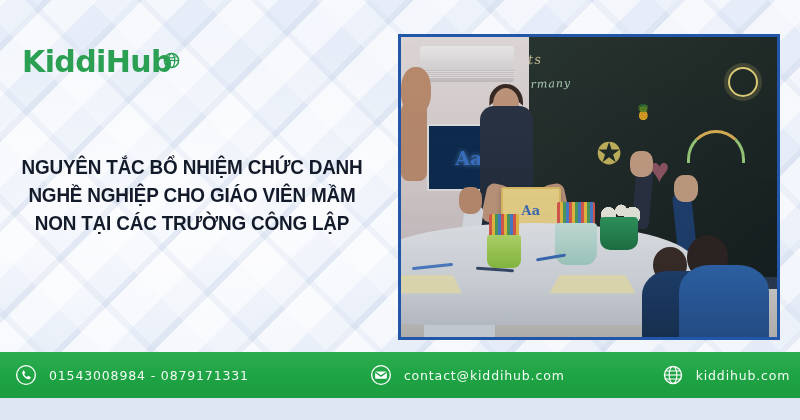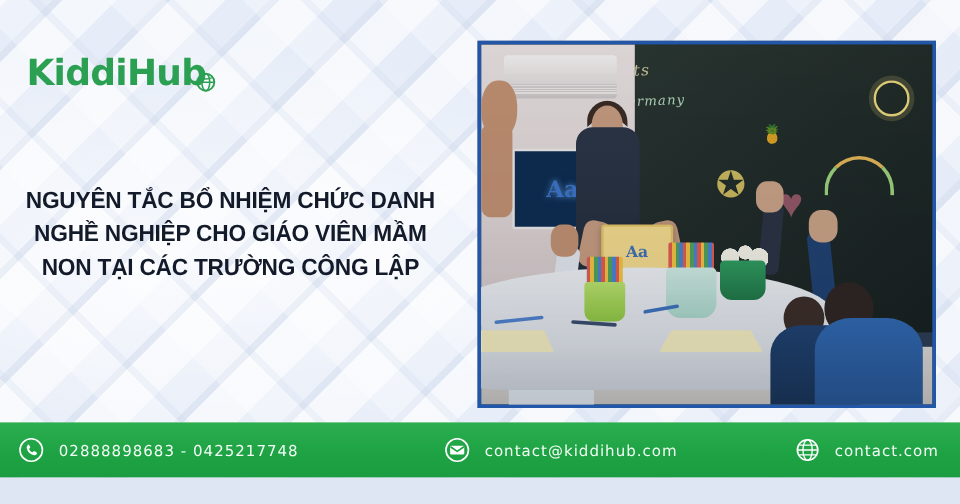--- a/index.html
+++ b/index.html
@@ -56,21 +56,21 @@
       radial-gradient(ellipse at 22% 52%, rgba(255,255,255,0.70) 0%, rgba(255,255,255,0.0) 58%),
       linear-gradient(160deg, rgba(231,237,248,0.55) 0%, rgba(222,231,246,0.35) 100%);
   }
 
   
   .logo {
     position: absolute;
     left: 22px;
     top: 47px;
     display: flex;
-    align-items: flex-end;
+    align-items: center;
   }
   .logo-text {
     font-size: 30px;
     font-weight: 700;
     color: #2ba053;
     letter-spacing: -0.6px;
     line-height: 1;
     font-family: "DejaVu Sans", sans-serif;
   }
   .logo-globe {
@@ -423,21 +423,21 @@
 
   <div class="footer">
 
     <div class="contact c-phone">
       <span class="c-ico">
         <svg viewBox="0 0 24 24" width="22" height="22" aria-hidden="true">
           <circle cx="12" cy="12" r="10.2" fill="none" stroke="#ffffff" stroke-width="1.5"></circle>
           <path d="M8.6 7.2c.5-.4 1.2-.3 1.5.3l.9 1.6c.3.5.2 1-.2 1.3l-.6.5c-.1.1-.2.3-.1.5.5 1.2 1.5 2.2 2.7 2.7.2.1.4 0 .5-.1l.5-.6c.3-.4.9-.5 1.3-.2l1.6.9c.6.3.7 1 .3 1.5-.6.8-1.6 1.3-2.6 1.1-3.2-.6-5.9-3.3-6.5-6.5-.2-1 .3-2 1.1-2.6z" fill="#ffffff"></path>
         </svg>
       </span>
-      <span class="c-txt">02888898683 - 0425217748</span>
+      <span class="c-txt">01543008984 - 0879171331</span>
     </div>
 
     <div class="contact c-email">
       <span class="c-ico">
         <svg viewBox="0 0 24 24" width="22" height="22" aria-hidden="true">
           <circle cx="12" cy="12" r="10.2" fill="none" stroke="#ffffff" stroke-width="1.5"></circle>
           <rect x="5.6" y="8.2" width="12.8" height="8.0" rx="1.3" fill="#ffffff"></rect>
           <path d="M5.9 9.0 L12 13.2 L18.1 9.0" fill="none" stroke="#1ea344" stroke-width="1.5" stroke-linejoin="round"></path>
         </svg>
       </span>
@@ -447,20 +447,20 @@
     <div class="contact c-web">
       <span class="c-ico">
         <svg viewBox="0 0 24 24" width="22" height="22" aria-hidden="true">
           <circle cx="12" cy="12" r="9.3" fill="none" stroke="#ffffff" stroke-width="1.5"></circle>
           <ellipse cx="12" cy="12" rx="4.2" ry="9.3" fill="none" stroke="#ffffff" stroke-width="1.2"></ellipse>
           <line x1="2.8" y1="12" x2="21.2" y2="12" stroke="#ffffff" stroke-width="1.2"></line>
           <line x1="4.3" y1="7.6" x2="19.7" y2="7.6" stroke="#ffffff" stroke-width="1.1"></line>
           <line x1="4.3" y1="16.4" x2="19.7" y2="16.4" stroke="#ffffff" stroke-width="1.1"></line>
         </svg>
       </span>
-      <span class="c-txt">contact.com</span>
+      <span class="c-txt">kiddihub.com</span>
     </div>
 
   </div>
 
   <div class="footer-bottom"></div>
 
 </div>
 
 </body></html>

